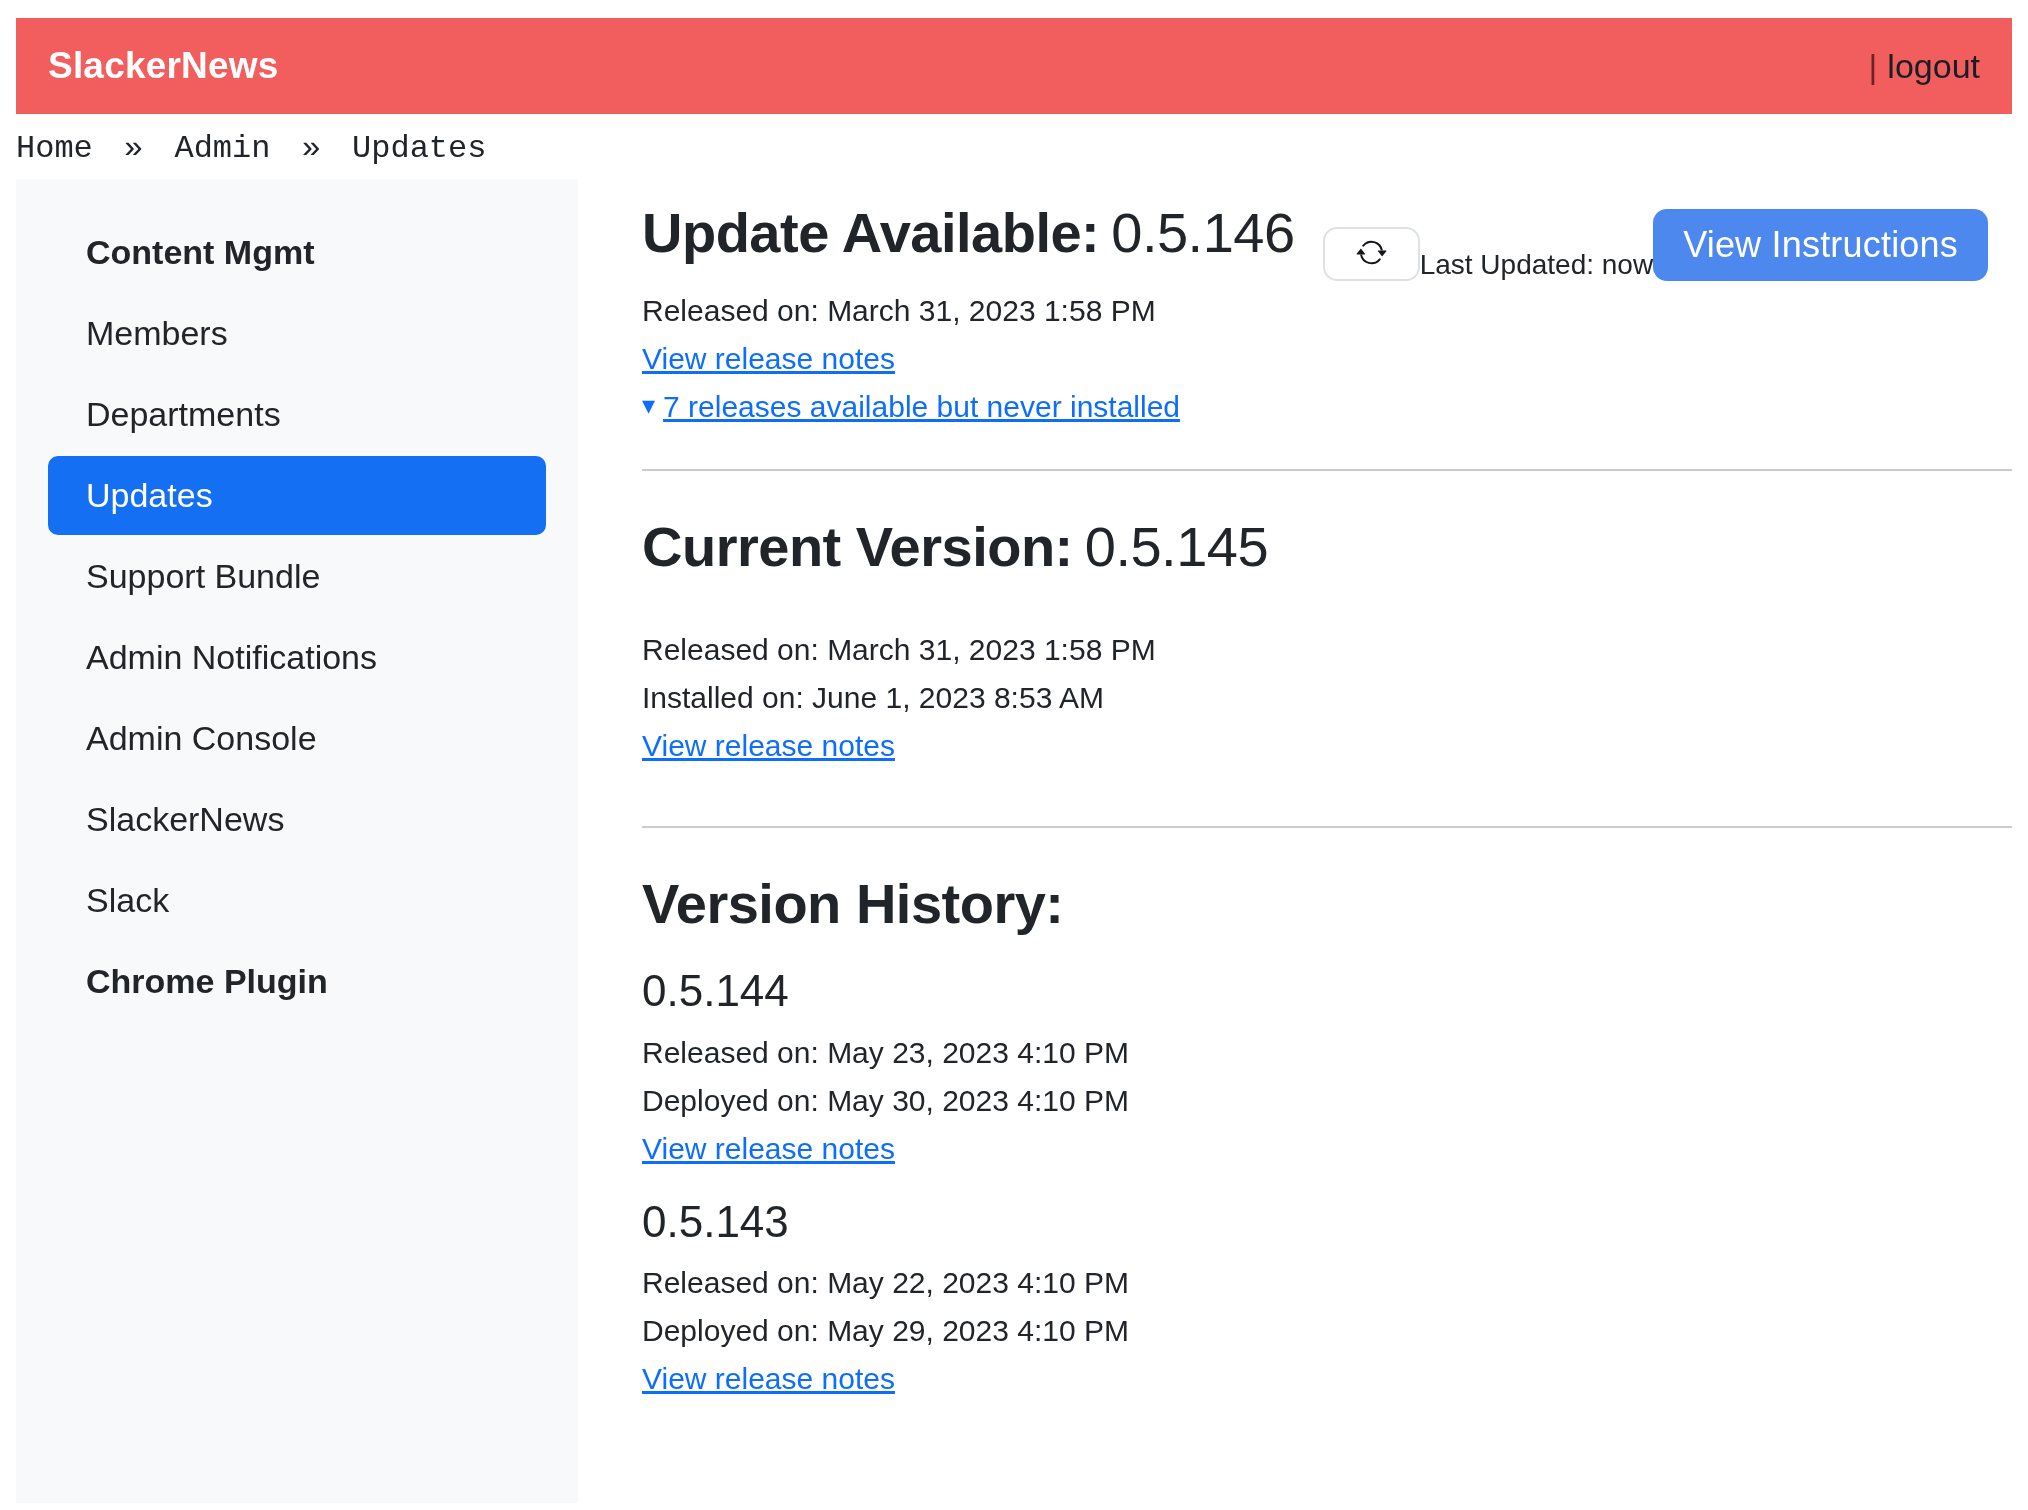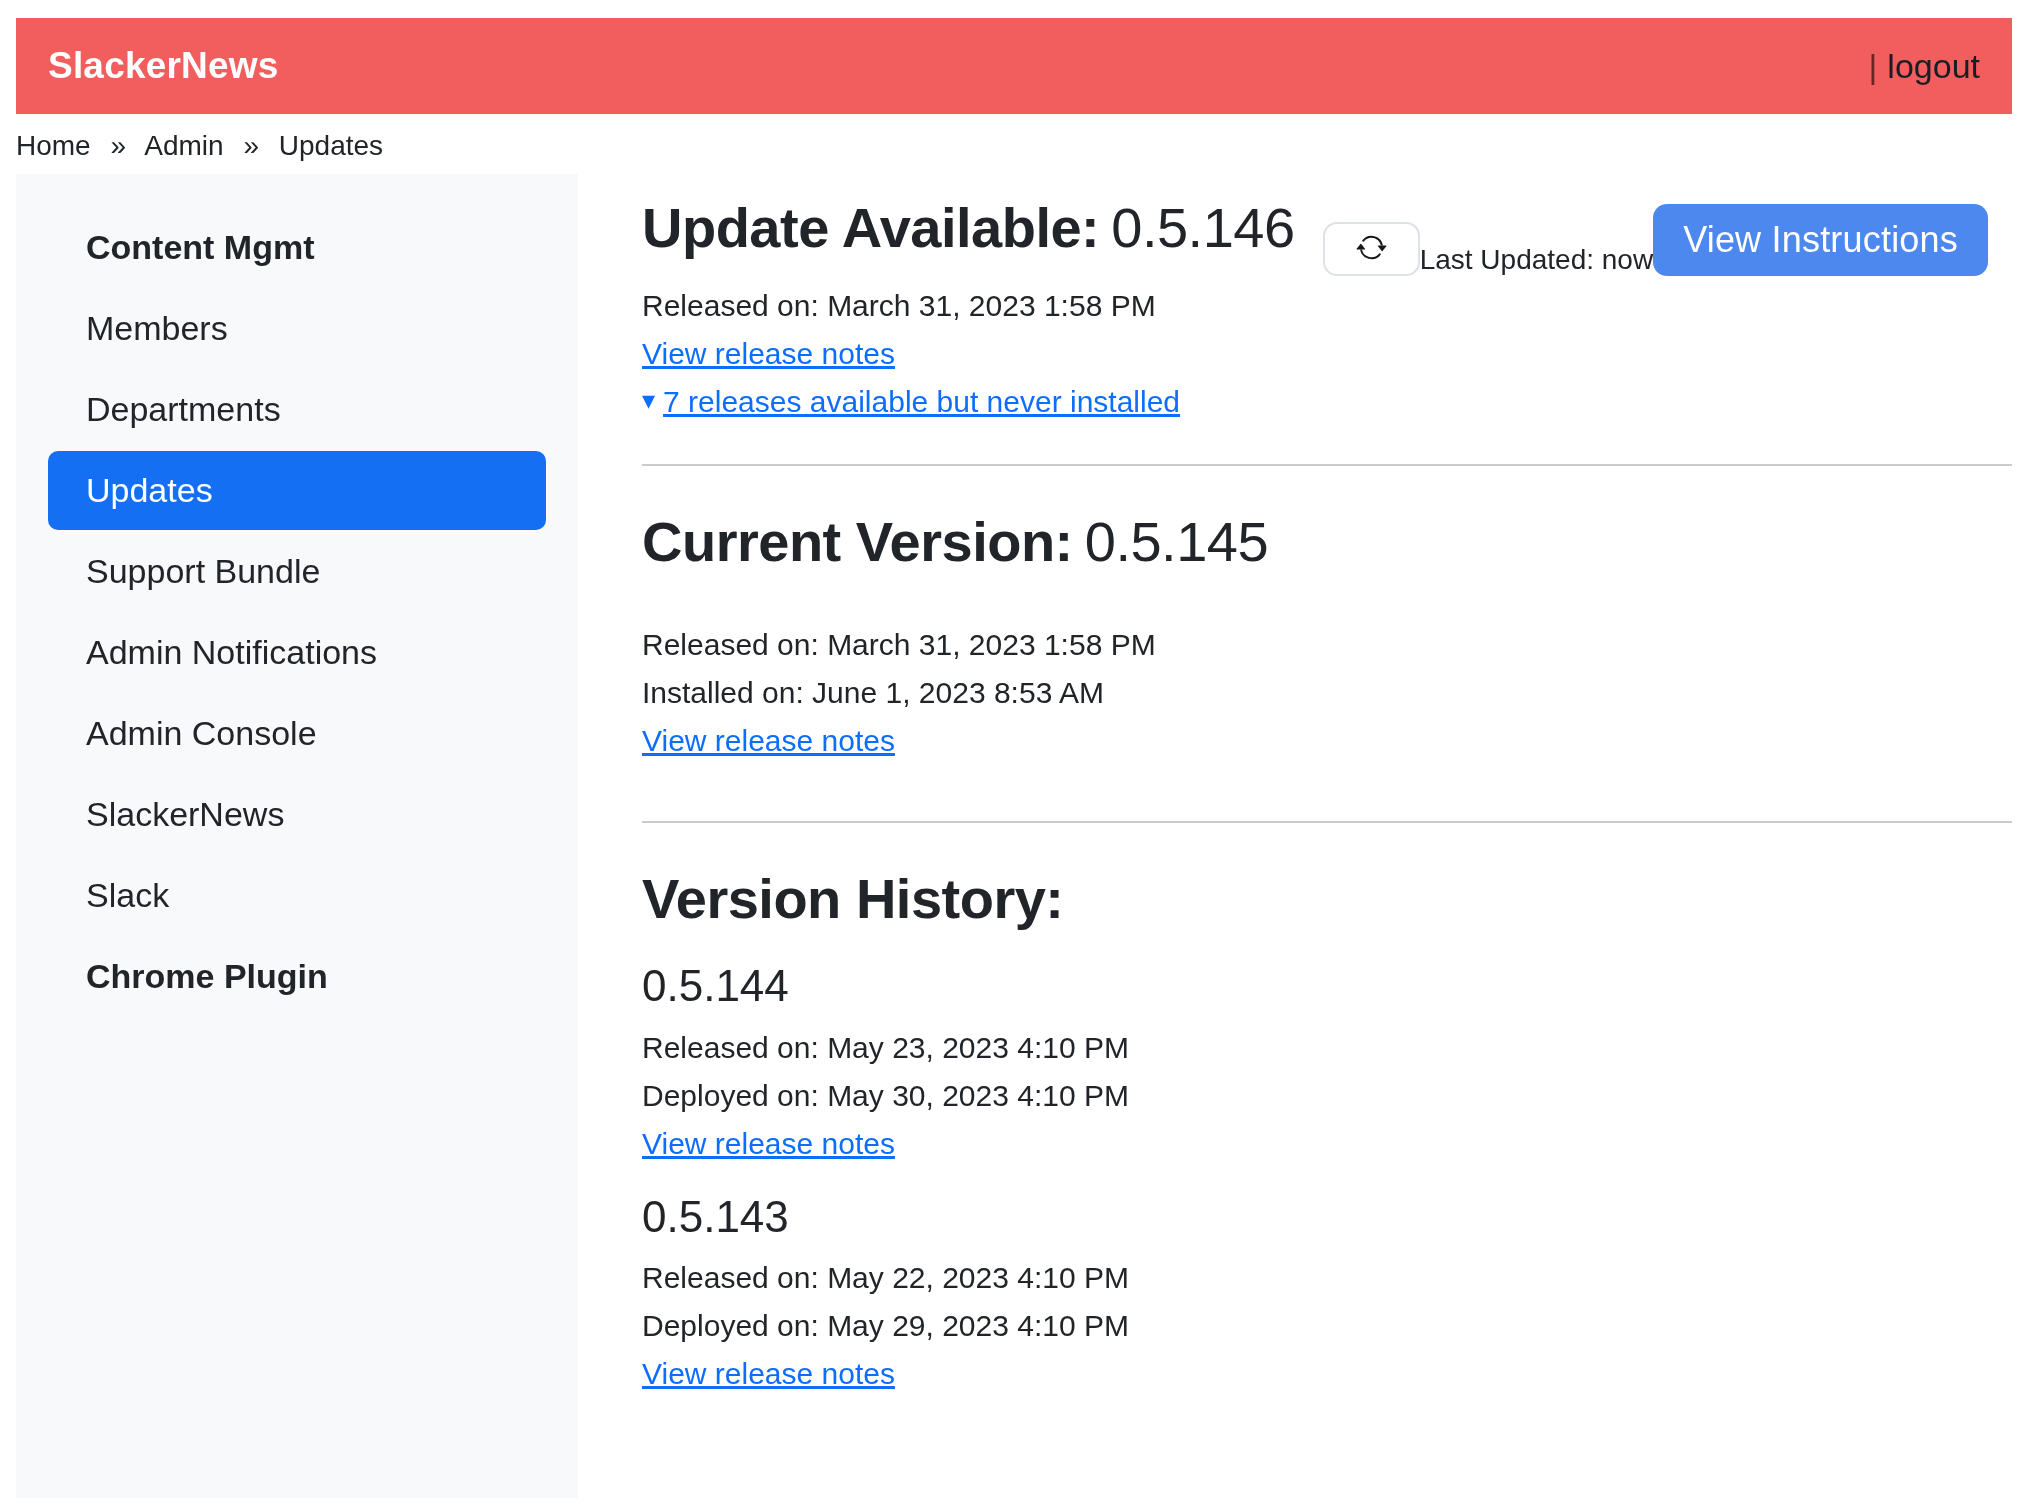--- a/index.html
+++ b/index.html
@@ -24,21 +24,21 @@
     height: 96px;
     background: var(--header-red);
     display: flex; align-items: center; justify-content: space-between;
     padding: 0 32px;
   }
   .app-title { color: #fff; font-size: 37px; font-weight: 700; letter-spacing: 0.2px; }
   .logout-area { font-size: 34px; }
   .logout-sep { color: #6b2424; margin-right: 10px; }
   .logout-link { color: #1a1e24; text-decoration: none; cursor: pointer; }
   
-  .breadcrumb { margin: 16px 0 12px 0; font-size: 28px; }
+  .breadcrumb { margin: 16px 0 12px 0; font-size: 32px; font-family: Liberation Mono, monospace; }
   .crumb { color: var(--text-dark); text-decoration: none; }
   .crumb-sep { margin: 0 12px; }
   
   .layout { display: flex; align-items: flex-start; }
   .sidebar {
     width: 562px; flex: 0 0 562px;
     height: 1324px;
     background: #f8f9fa;
     padding: 34px 32px;
   }

